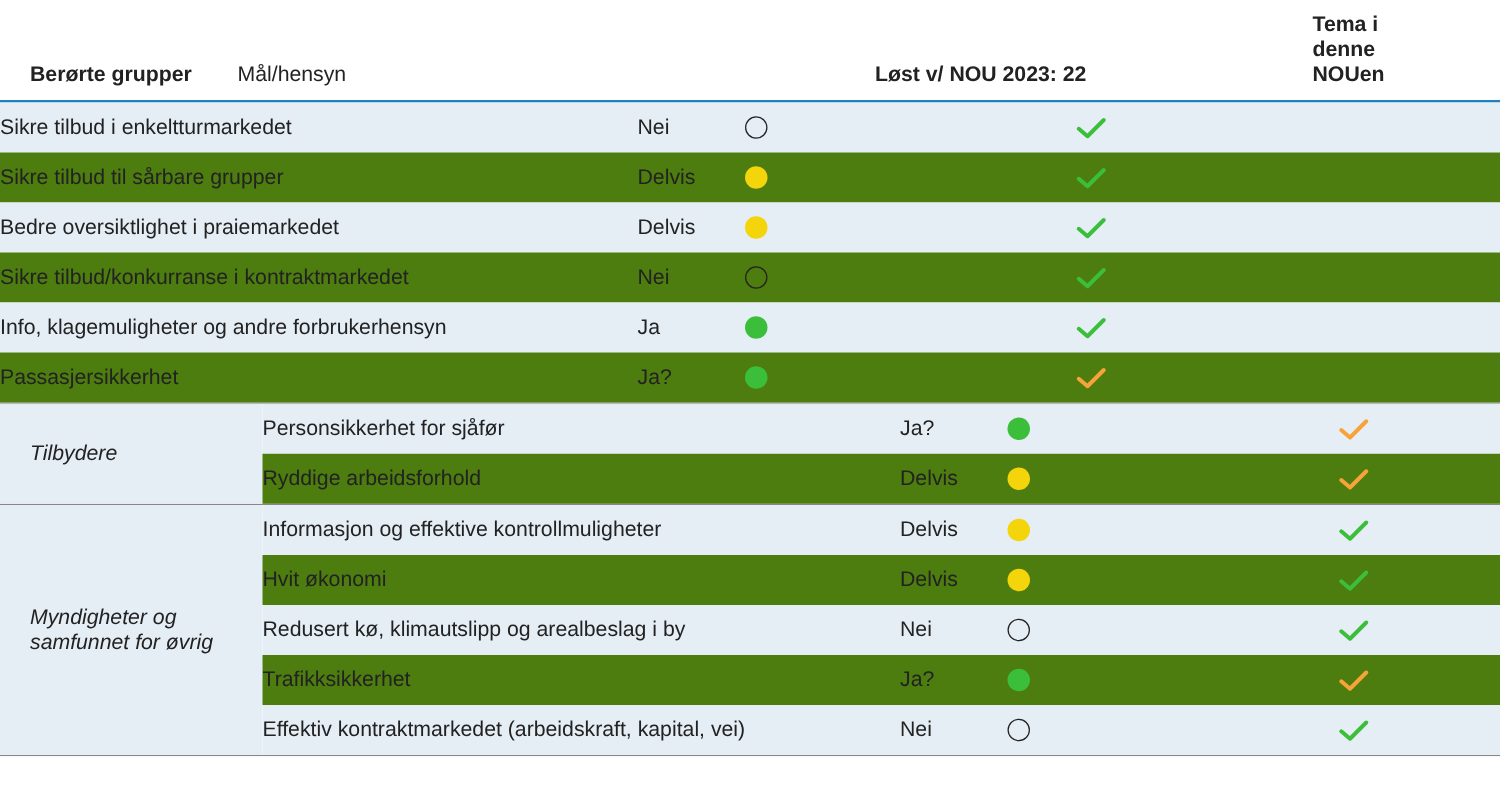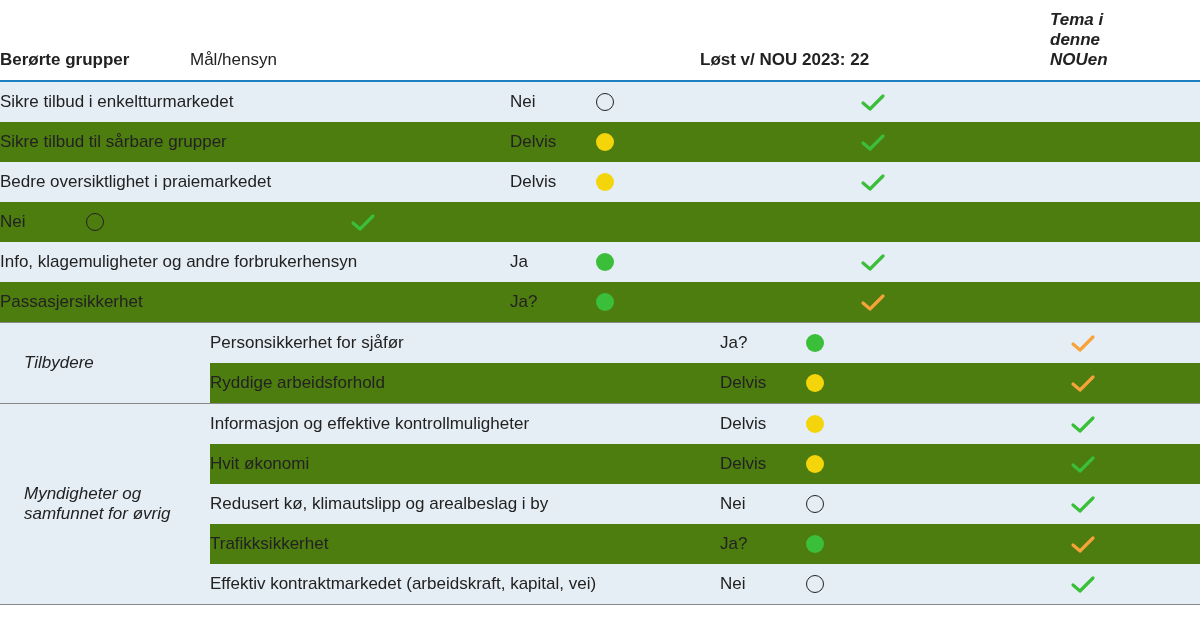--- a/index.html
+++ b/index.html
@@ -10,25 +10,25 @@
     background: #fff;
     width: 1200px;
   }
   .table { width: 1200px; }
   .header-row {
     display: flex;
     align-items: flex-end;
     padding: 10px 0 10px 0;
     border-bottom: 2px solid #1e7fc1;
   }
-  .col-group   { width: 190px; font-weight: 700; }
+  .col-group   { width: 190px; padding-left: 24px; font-weight: 700; }
   .col-goal    { width: 510px; padding-left: 0;    font-weight: 400; }
   .col-solved  { width: 250px; padding-left: 0;    font-weight: 700; }
   .col-circle  { width: 80px;  }
-  .col-theme   { width: 150px; padding-left: 20px; font-weight: 700; font-style: italic; }
+  .col-theme   { width: 150px; padding-left: 20px; font-weight: 700; }
 
   .group-block { border-bottom: 1px solid #888; }
   .group-wrap { display: flex; }
   .group-label {
     width: 210px;
     padding-left: 24px;
     display: flex;
     align-items: center;
     font-style: italic;
     background: #e6eef5;
@@ -125,20 +125,21 @@
           <div class="cell-gap"></div>
           <div class="cell-theme">
               <span class="check check-green">
                 <svg viewBox="0 0 26 20">
                   <path d="M3 11 L10 17 L23 4" fill="none" stroke-width="3.2" stroke-linecap="round" stroke-linejoin="round"></path>
                 </svg>
               </span>
             </div>
         </div>
         <div class="row stripe-b">
+          <div class="cell-goal">Sikre tilbud/konkurranse i kontraktmarkedet</div>
           <div class="cell-solved">Nei</div>
           <div class="cell-circle">
               <span class="circle none"></span>
             </div>
           <div class="cell-gap"></div>
           <div class="cell-theme">
               <span class="check check-green">
                 <svg viewBox="0 0 26 20">
                   <path d="M3 11 L10 17 L23 4" fill="none" stroke-width="3.2" stroke-linecap="round" stroke-linejoin="round"></path>
                 </svg>

